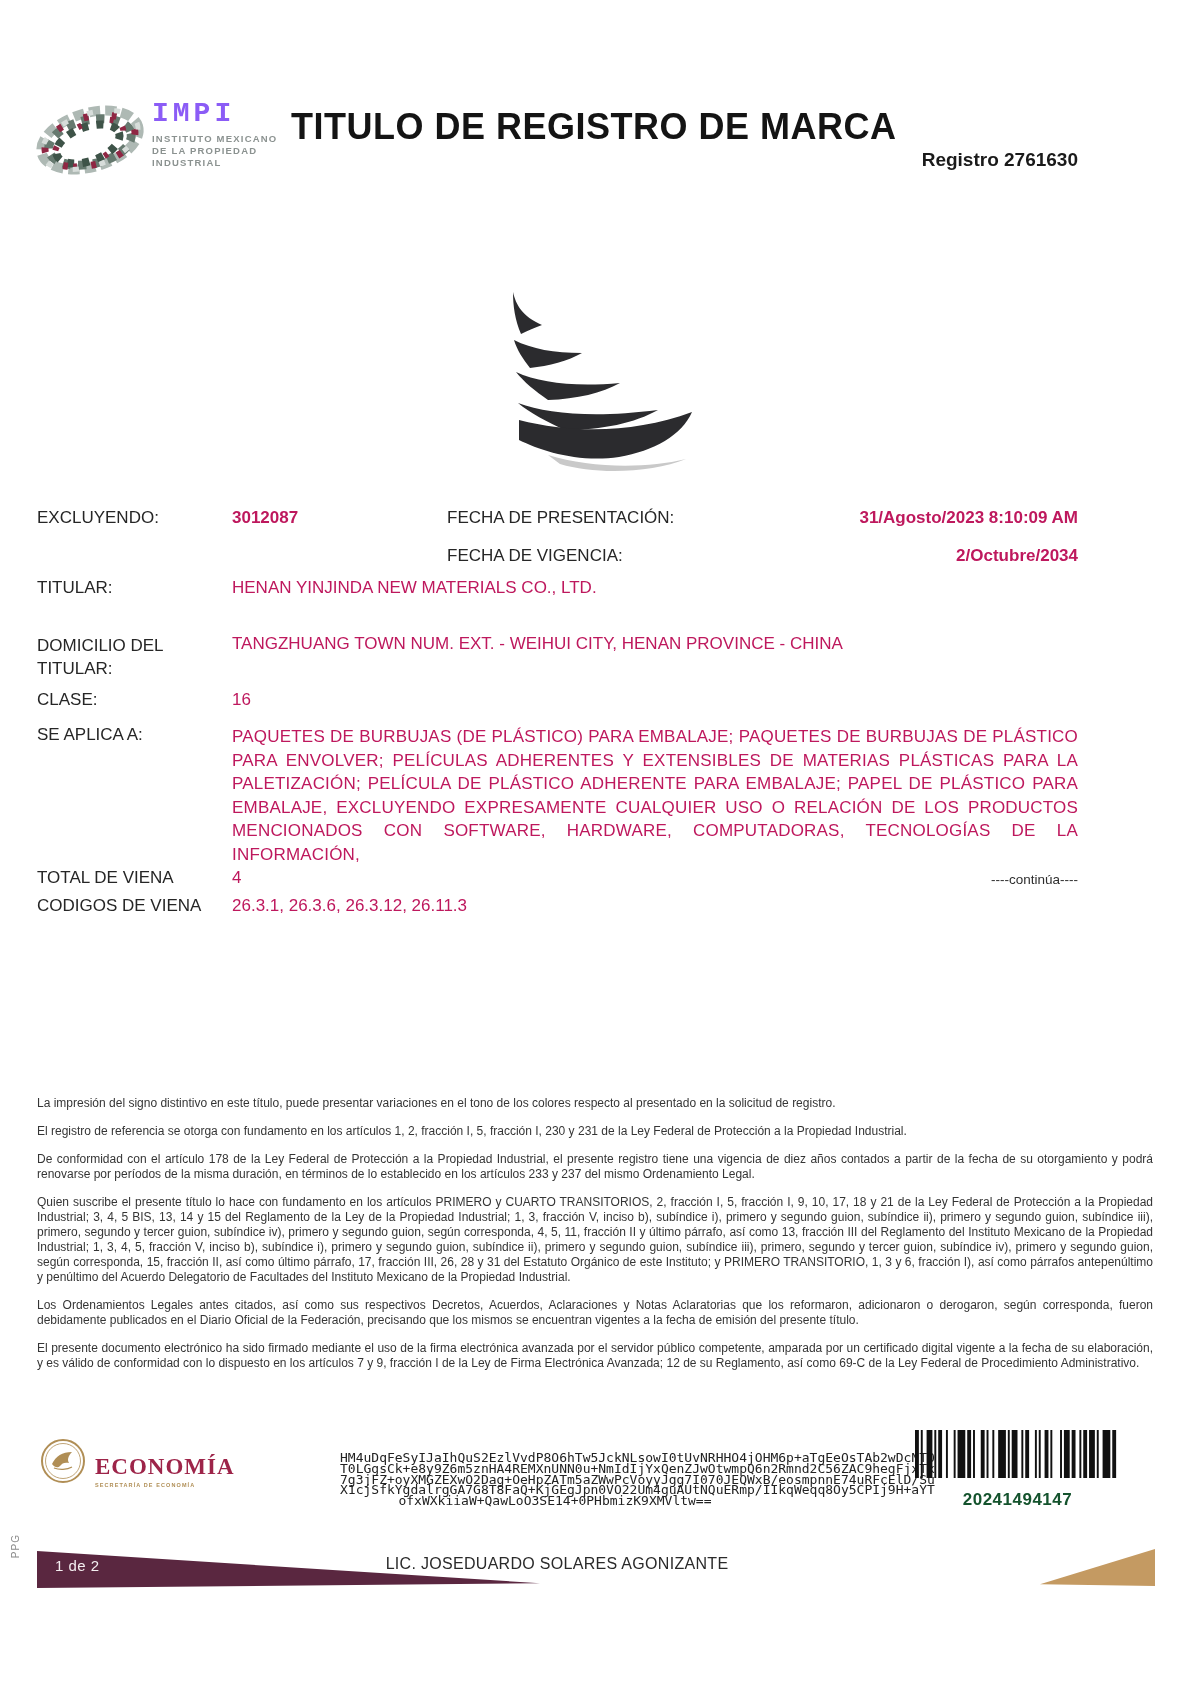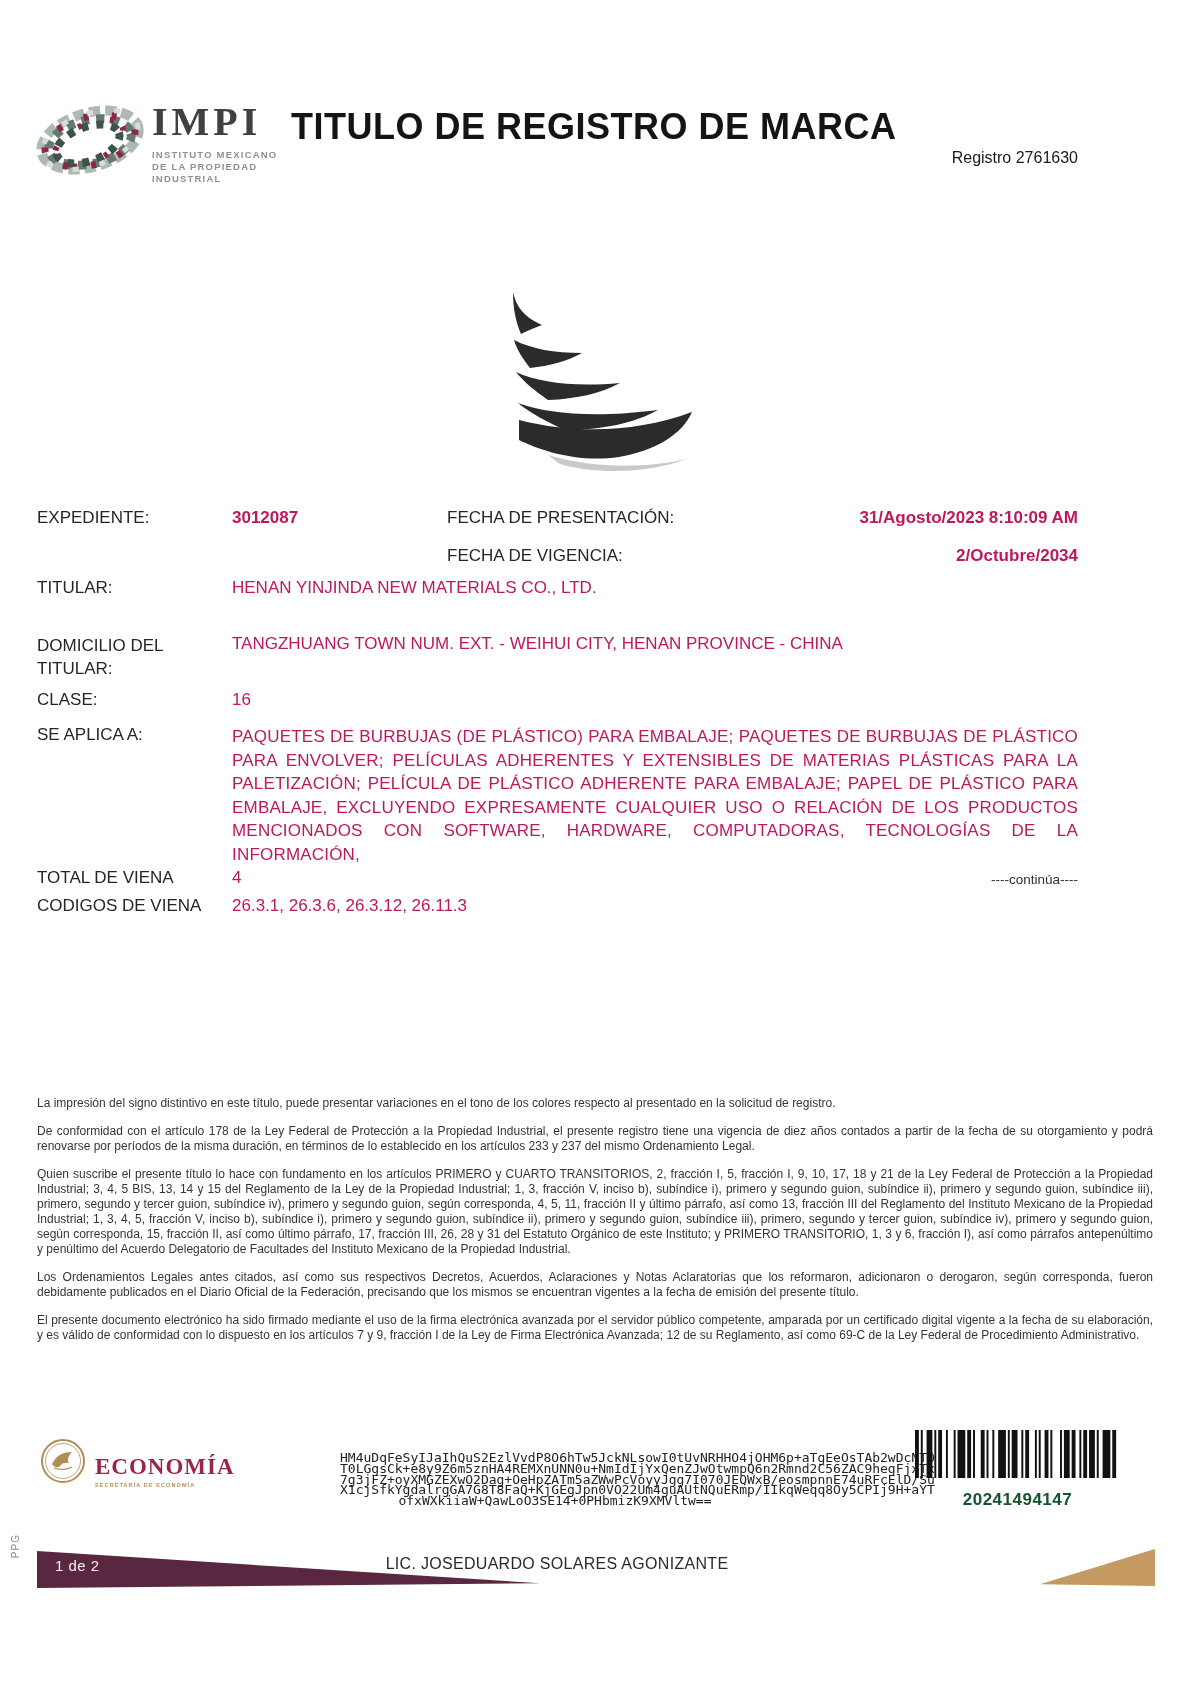--- a/index.html
+++ b/index.html
@@ -9,32 +9,32 @@
     margin:0 auto;
     background:#ffffff;
     font-family:"Liberation Sans",sans-serif;
     color:#1c1c1c;
     overflow:hidden;
   }
   .abs{position:absolute;}
 
   
   .impi-wordmark{
-    font-family:Liberation Serif, serif;
-    font-weight:bold;font-size:40px;letter-spacing:4px;color:#404040;
+    font-family:Liberation Mono, monospace;
+    font-weight:bold;font-size:28px;letter-spacing:4px;color:#8b5cf6;
   }
   .impi-institute{
     font-size:9.5px;font-weight:bold;letter-spacing:1.2px;color:#8b9290;
     white-space:pre-line;line-height:12px;margin-top:4px;
   }
   .doc-title{
     font-size:36px;font-weight:bold;letter-spacing:.5px;color:#141414;
   }
   .registro-number{
-    font-size:16px;font-weight:normal;color:#1a1a1a;text-align:right;
+    font-size:19px;font-weight:bold;color:#1a1a1a;text-align:right;
   }
 
   
   .flabel{font-size:17px;color:#262626;}
   .fvalue{font-size:17px;color:#be185d;}
   .bold{font-weight:bold;}
   .aplica-text{
     width:846px;text-align:justify;line-height:23.5px;letter-spacing:.2px;
   }
   .continua{font-size:13.5px;color:#2e2e2e;}
@@ -123,21 +123,21 @@
       <g fill="#2b2b2e">
         <path d="M83,20 C86,33 92,44 112,53 C104,56 97,59 91,62 C85,48 83,34 83,20 Z"></path>
         <path d="M84,68 C102,77 124,81 152,81 C138,89 119,94 100,96 C93,87 87,78 84,68 Z"></path>
         <path d="M86,100 C110,111 145,115 190,111 C172,121 147,127 118,128 C105,119 94,110 86,100 Z"></path>
         <path d="M88,131 C118,142 165,146 228,138 C205,151 172,158 135,158 C117,150 100,141 88,131 Z"></path>
         <path d="M89,148 C145,162 205,161 262,140 C252,163 224,179 189,185 C149,191 111,179 89,168 Z"></path>
       </g>
     </svg>
   </div>
 
-  <div class="abs flabel" style="left:37px;top:508px;">EXPEDIENTE:</div>
+  <div class="abs flabel" style="left:37px;top:508px;">EXCLUYENDO:</div>
   <div class="abs fvalue bold" style="left:232px;top:508px;">3012087</div>
   <div class="abs flabel" style="left:447px;top:508px;">FECHA DE PRESENTACIÓN:</div>
   <div class="abs fvalue bold" style="right:112px;top:508px;">31/Agosto/2023 8:10:09 AM</div>
 
   <div class="abs flabel" style="left:447px;top:546px;">FECHA DE VIGENCIA:</div>
   <div class="abs fvalue bold" style="right:112px;top:546px;">2/Octubre/2034</div>
 
   <div class="abs flabel" style="left:37px;top:578px;">TITULAR:</div>
   <div class="abs fvalue" style="left:232px;top:578px;">HENAN YINJINDA NEW MATERIALS CO., LTD.</div>
 
@@ -152,20 +152,21 @@
 
   <div class="abs flabel" style="left:37px;top:868px;">TOTAL DE VIENA</div>
   <div class="abs fvalue" style="left:232px;top:868px;">4</div>
   <div class="abs continua" style="right:112px;top:872px;">----continúa----</div>
 
   <div class="abs flabel" style="left:37px;top:896px;">CODIGOS DE VIENA</div>
   <div class="abs fvalue" style="left:232px;top:896px;">26.3.1, 26.3.6, 26.3.12, 26.11.3</div>
 
   <div class="abs legal" style="left:37px;top:1096px;">
     <p>La impresión del signo distintivo en este título, puede presentar variaciones en el tono de los colores respecto al presentado en la solicitud de registro.</p>
+    <p>El registro de referencia se otorga con fundamento en los artículos 1, 2, fracción I, 5, fracción I, 230 y 231 de la Ley Federal de Protección a la Propiedad Industrial.</p>
     <p>De conformidad con el artículo 178 de la Ley Federal de Protección a la Propiedad Industrial, el presente registro tiene una vigencia de diez años contados a partir de la fecha de su otorgamiento y podrá renovarse por períodos de la misma duración, en términos de lo establecido en los artículos 233 y 237 del mismo Ordenamiento Legal.</p>
     <p>Quien suscribe el presente título lo hace con fundamento en los artículos PRIMERO y CUARTO TRANSITORIOS, 2, fracción I, 5, fracción I, 9, 10, 17, 18 y 21 de la Ley Federal de Protección a la Propiedad Industrial; 3, 4, 5 BIS, 13, 14 y 15 del Reglamento de la Ley de la Propiedad Industrial; 1, 3, fracción V, inciso b), subíndice i), primero y segundo guion, subíndice ii), primero y segundo guion, subíndice iii), primero, segundo y tercer guion, subíndice iv), primero y segundo guion, según corresponda, 4, 5, 11, fracción II y último párrafo, así como 13, fracción III del Reglamento del Instituto Mexicano de la Propiedad Industrial; 1, 3, 4, 5, fracción V, inciso b), subíndice i), primero y segundo guion, subíndice ii), primero y segundo guion, subíndice iii), primero, segundo y tercer guion, subíndice iv), primero y segundo guion, según corresponda, 15, fracción II, así como último párrafo, 17, fracción III, 26, 28 y 31 del Estatuto Orgánico de este Instituto; y PRIMERO TRANSITORIO, 1, 3 y 6, fracción I), así como párrafos antepenúltimo y penúltimo del Acuerdo Delegatorio de Facultades del Instituto Mexicano de la Propiedad Industrial.</p>
     <p>Los Ordenamientos Legales antes citados, así como sus respectivos Decretos, Acuerdos, Aclaraciones y Notas Aclaratorias que los reformaron, adicionaron o derogaron, según corresponda, fueron debidamente publicados en el Diario Oficial de la Federación, precisando que los mismos se encuentran vigentes a la fecha de emisión del presente título.</p>
     <p>El presente documento electrónico ha sido firmado mediante el uso de la firma electrónica avanzada por el servidor público competente, amparada por un certificado digital vigente a la fecha de su elaboración, y es válido de conformidad con lo dispuesto en los artículos 7 y 9, fracción I de la Ley de Firma Electrónica Avanzada; 12 de su Reglamento, así como 69-C de la Ley Federal de Procedimiento Administrativo.</p>
   </div>
 
 
   <div class="abs" style="left:40px;top:1438px;display:flex;align-items:flex-end;">
     <span>
       <svg width="46" height="46" viewBox="0 0 46 46">

